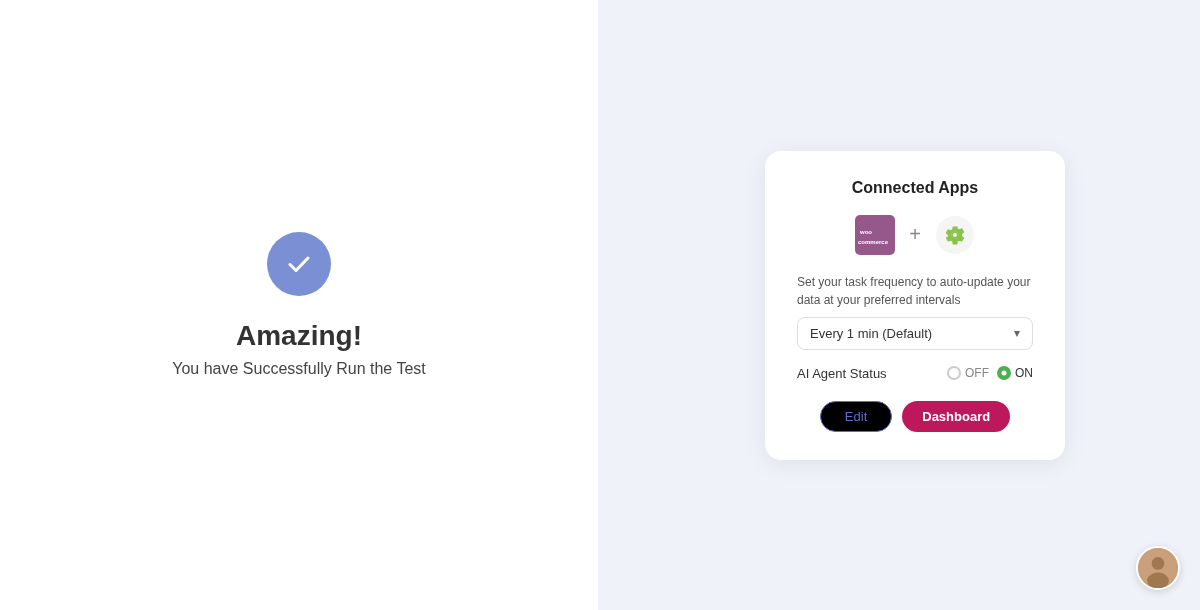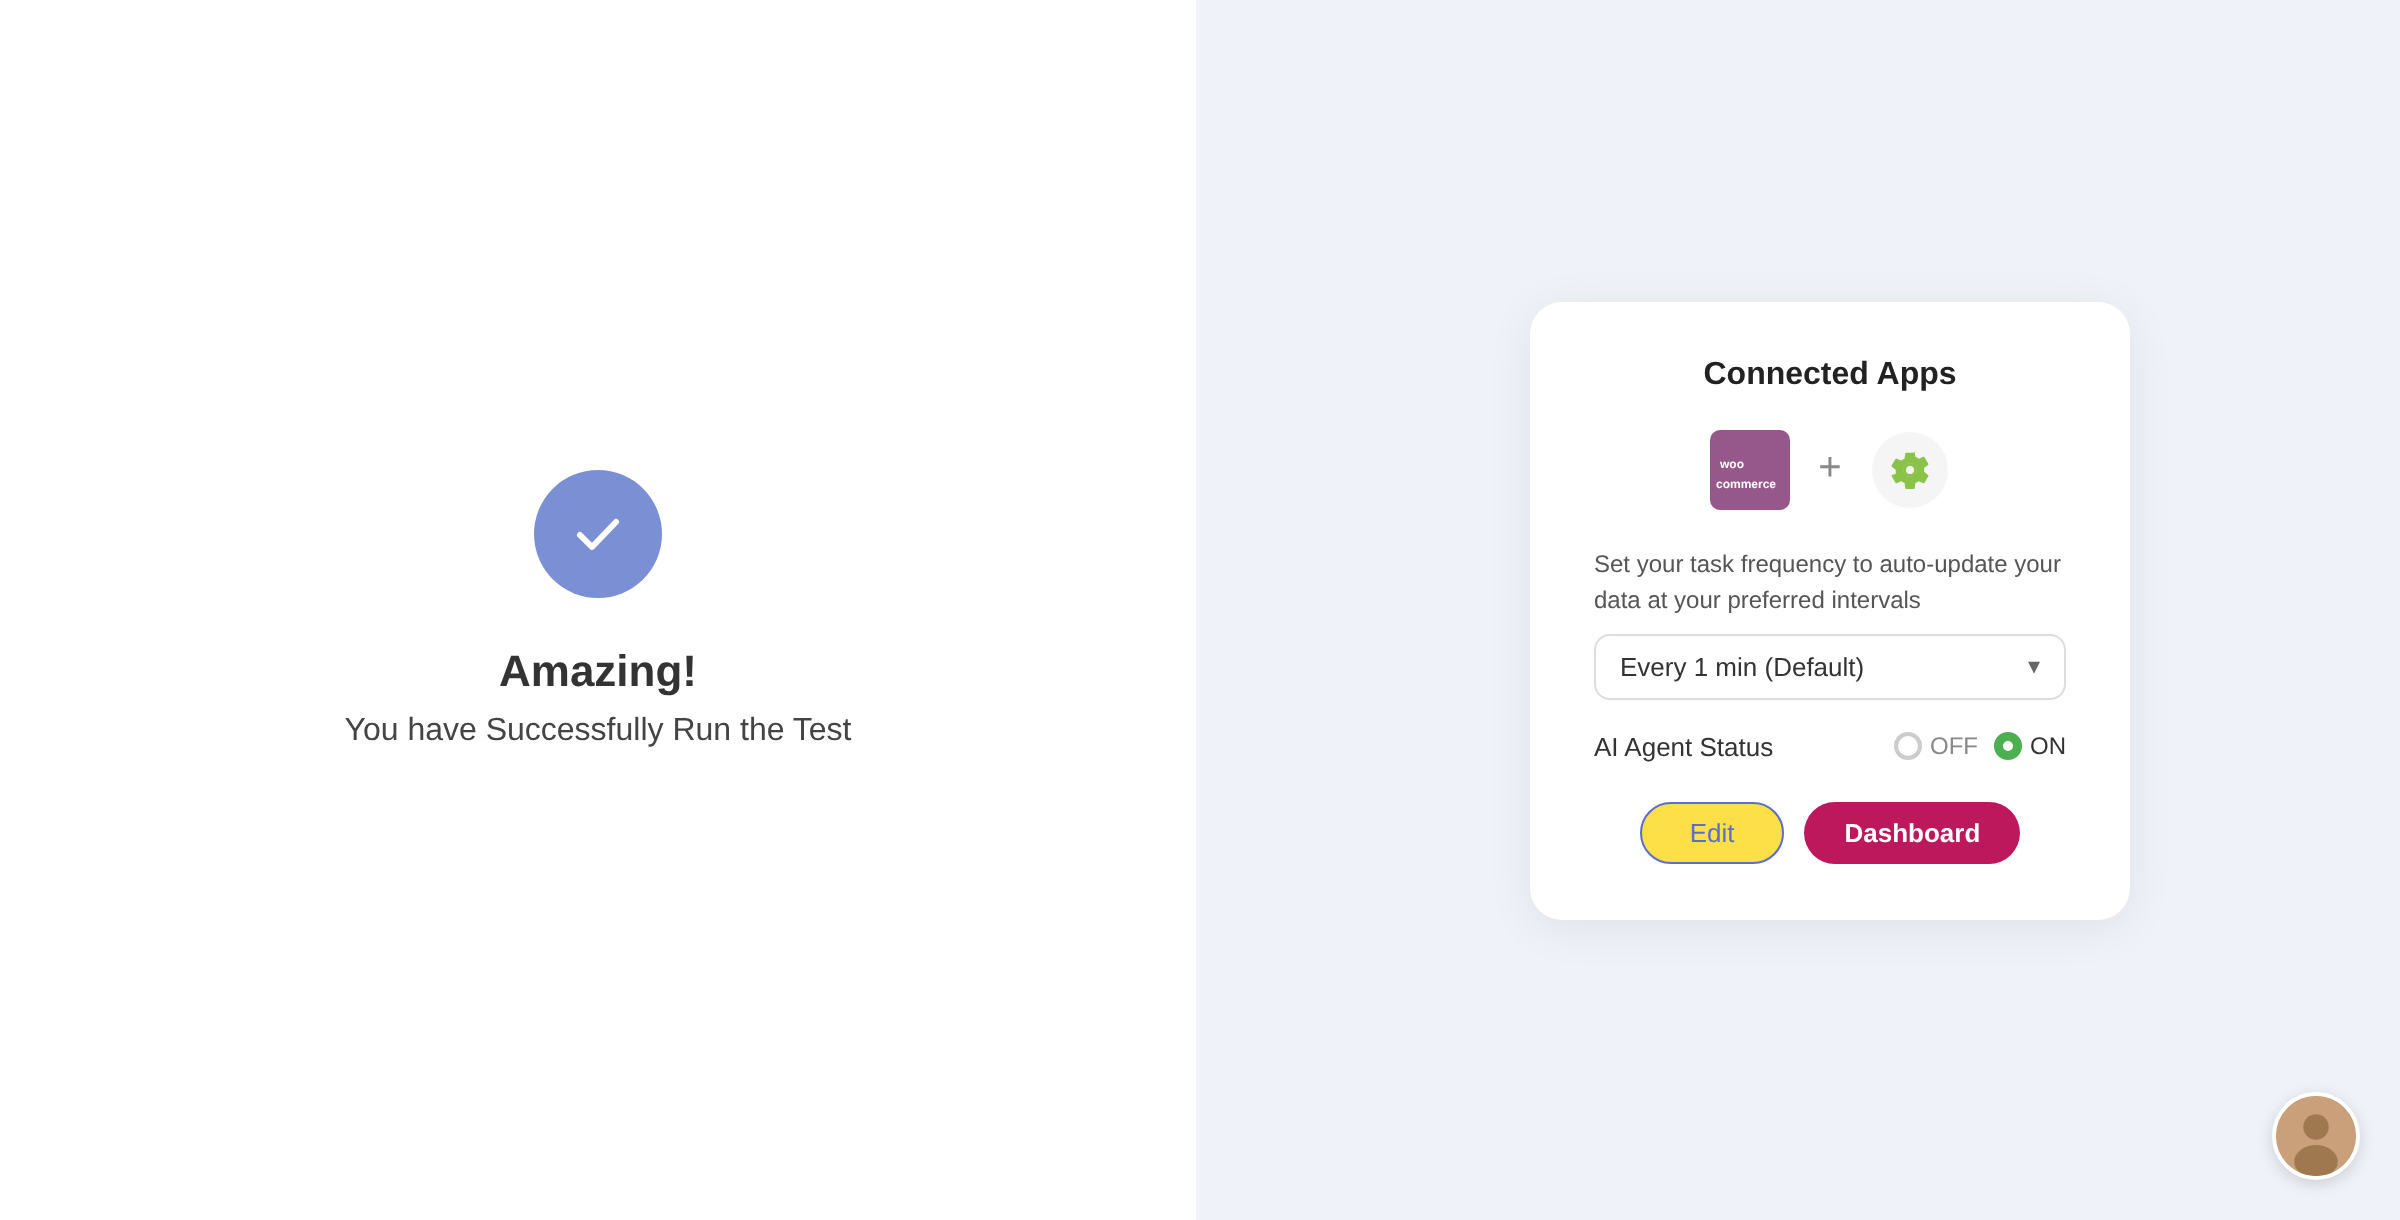--- a/index.html
+++ b/index.html
@@ -42,21 +42,21 @@
       justify-content: center;
       margin-bottom: 24px;
     }
 
     .check-circle svg {
       width: 32px;
       height: 32px;
     }
 
     .success-title {
-      font-size: 22px;
+      font-size: 28px;
       font-weight: 600;
       color: #333;
       margin-bottom: 8px;
     }
 
     .success-subtitle {
       font-size: 16px;
       color: #444;
       text-align: center;
     }
@@ -188,21 +188,21 @@
     .buttons-row {
       display: flex;
       gap: 10px;
       justify-content: center;
     }
 
     .btn-edit {
       padding: 7px 24px;
       border: 1.5px solid #5b6dcd;
       border-radius: 20px;
-      background: #fde047;
+      background: #000000;
       color: #5b6dcd;
       font-size: 13px;
       font-weight: 500;
       cursor: pointer;
     }
 
     .btn-dashboard {
       padding: 7px 20px;
       border: none;
       border-radius: 20px;

